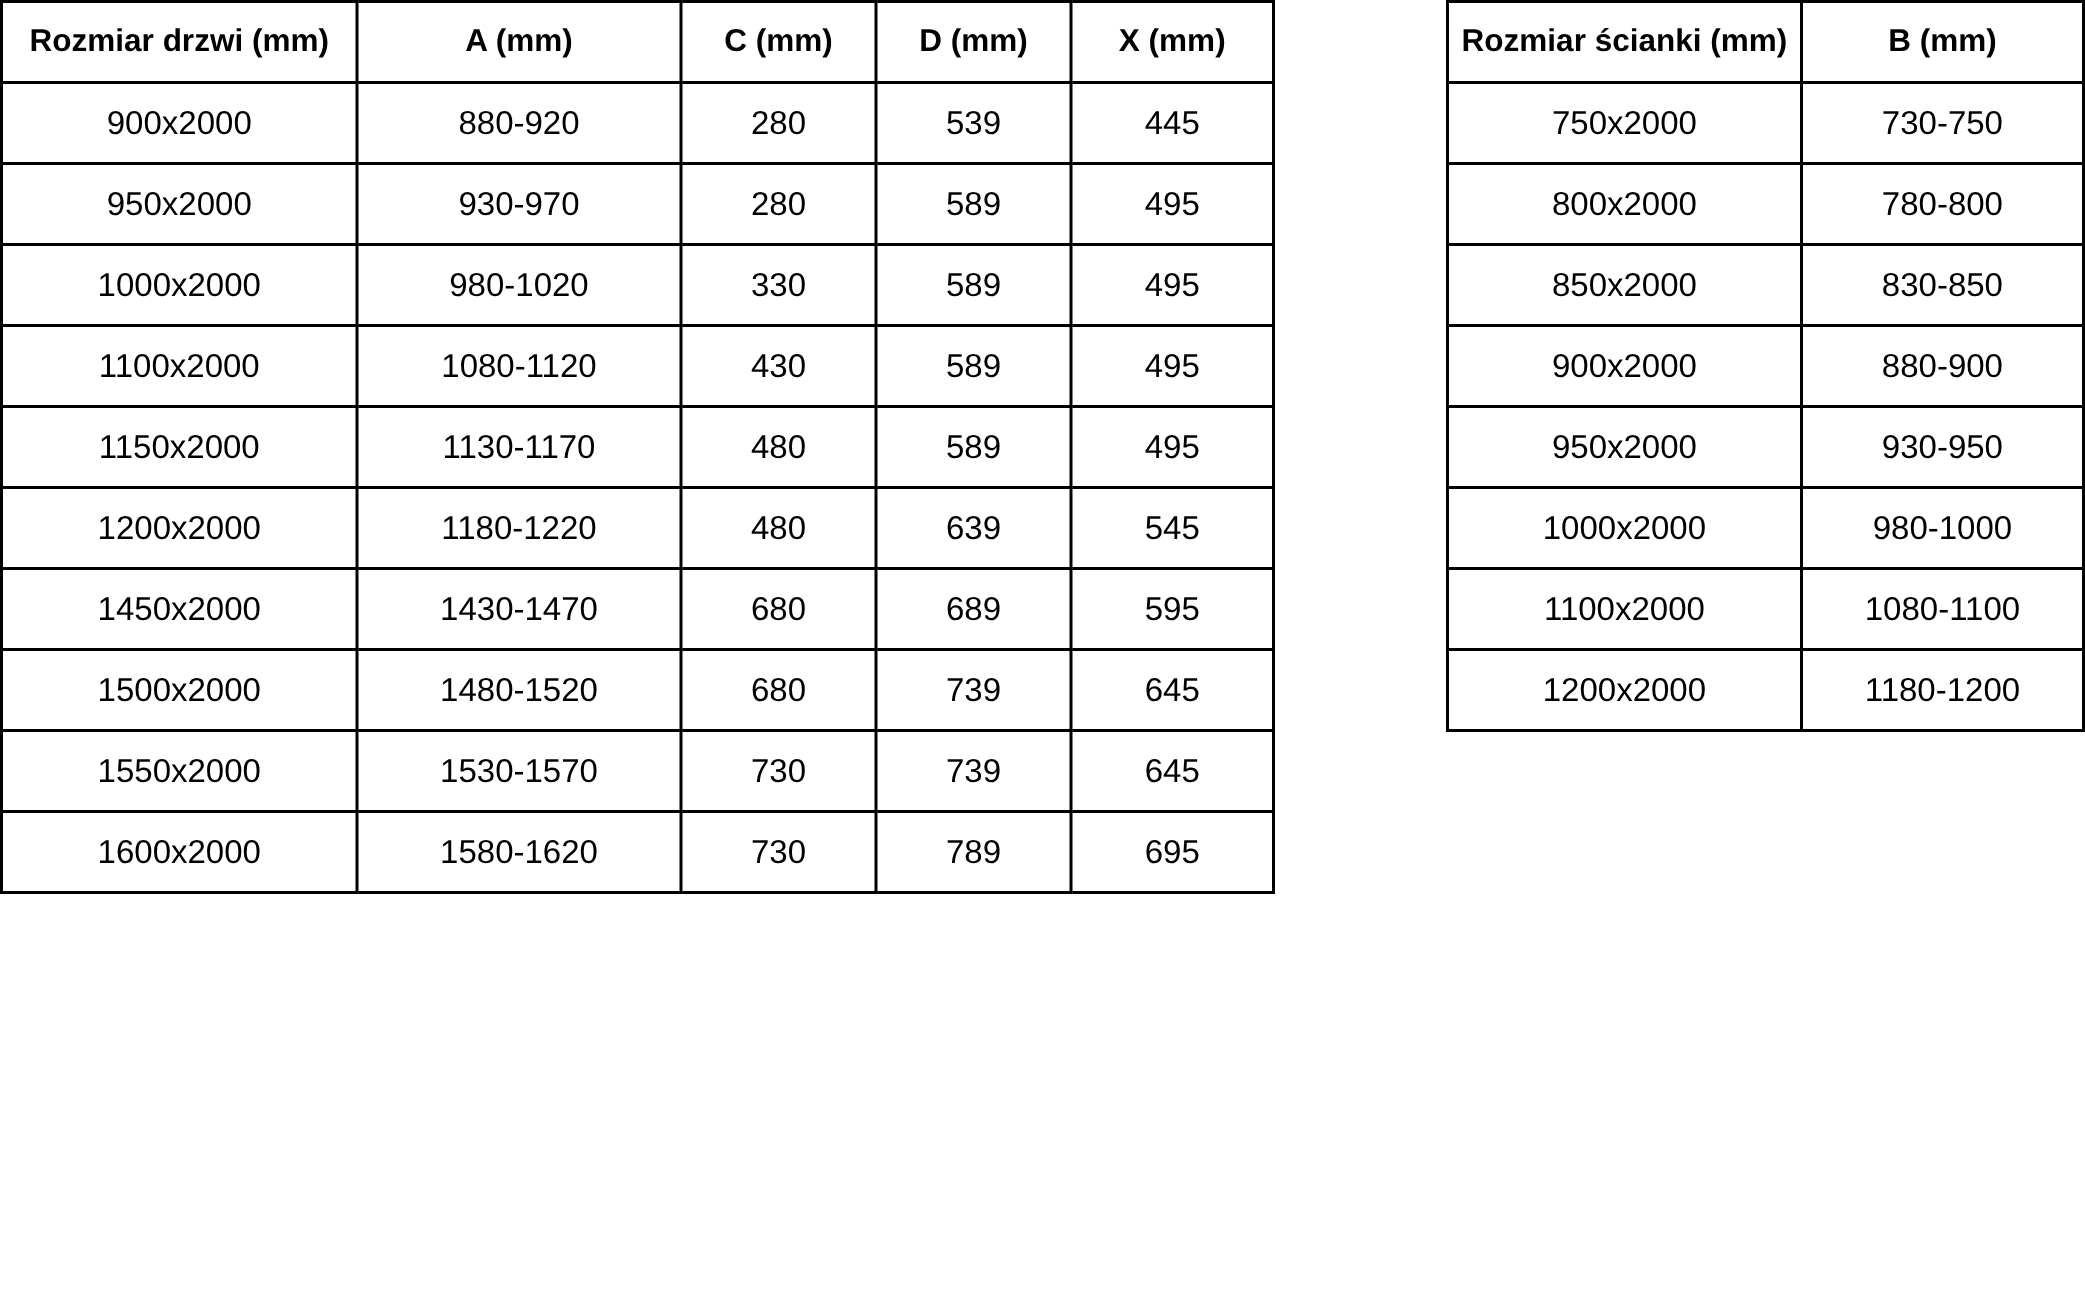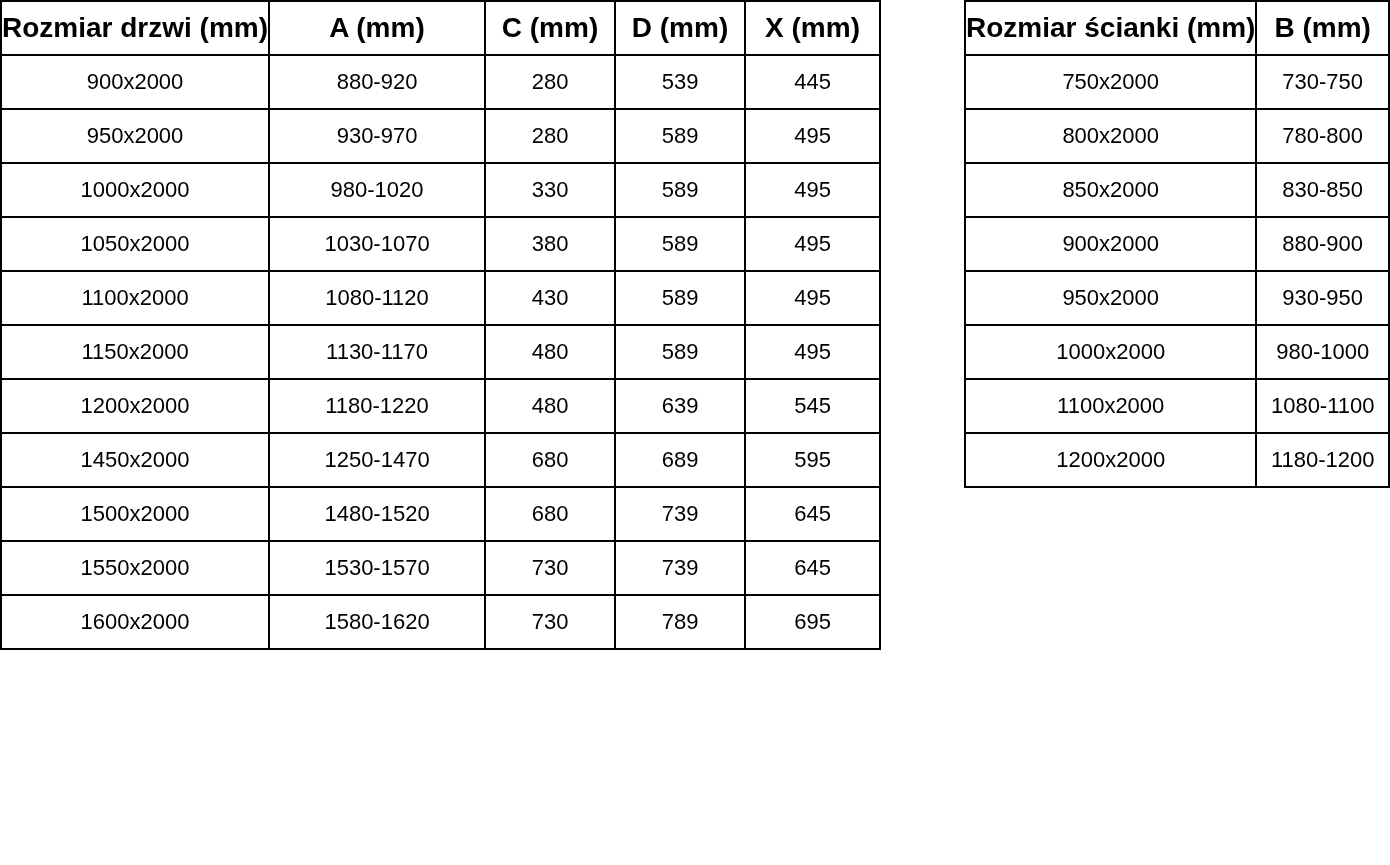--- a/index.html
+++ b/index.html
@@ -24,21 +24,21 @@
   .spec-table th, .spec-table td {
     border: 2px solid #000000;
     text-align: center;
     vertical-align: middle;
     padding: 0;
     height: 52px;
     overflow: hidden;
     white-space: nowrap;
   }
   .spec-table th {
-    font-size: 28px;
+    font-size: 21px;
     font-weight: 700;
   }
   .spec-table td {
     font-size: 22px;
     font-weight: 400;
   }
   #doors-table { left: 0; top: 0; }
   #walls-table { left: 936px; top: 0; margin-left: 28px; }
 </style>
 </head>
@@ -77,27 +77,20 @@
         <td>495</td>
       </tr>
       <tr>
         <td>1000x2000</td>
         <td>980-1020</td>
         <td>330</td>
         <td>589</td>
         <td>495</td>
       </tr>
       <tr>
-        <td>1050x2000</td>
-        <td>1030-1070</td>
-        <td>380</td>
-        <td>589</td>
-        <td>495</td>
-      </tr>
-      <tr>
         <td>1100x2000</td>
         <td>1080-1120</td>
         <td>430</td>
         <td>589</td>
         <td>495</td>
       </tr>
       <tr>
         <td>1150x2000</td>
         <td>1130-1170</td>
         <td>480</td>
@@ -106,21 +99,21 @@
       </tr>
       <tr>
         <td>1200x2000</td>
         <td>1180-1220</td>
         <td>480</td>
         <td>639</td>
         <td>545</td>
       </tr>
       <tr>
         <td>1450x2000</td>
-        <td>1250-1470</td>
+        <td>1430-1470</td>
         <td>680</td>
         <td>689</td>
         <td>595</td>
       </tr>
       <tr>
         <td>1500x2000</td>
         <td>1480-1520</td>
         <td>680</td>
         <td>739</td>
         <td>645</td>

